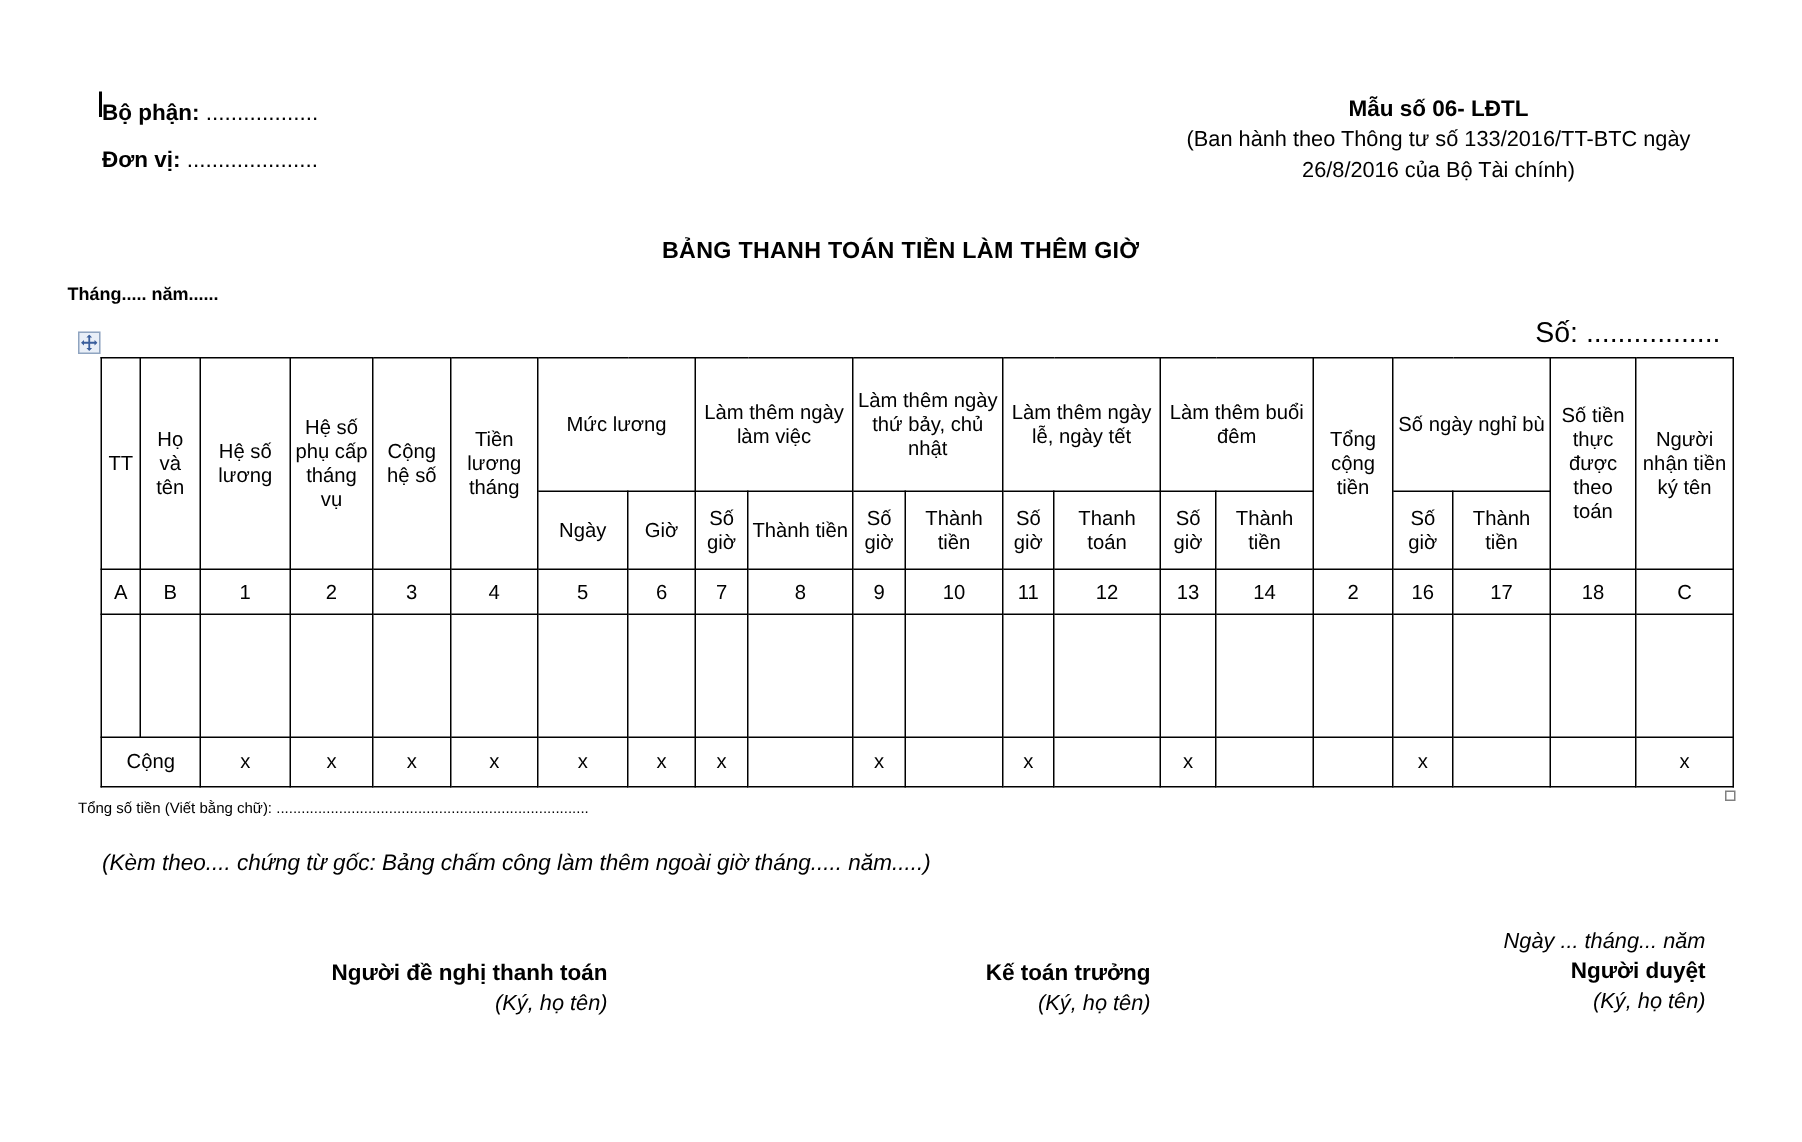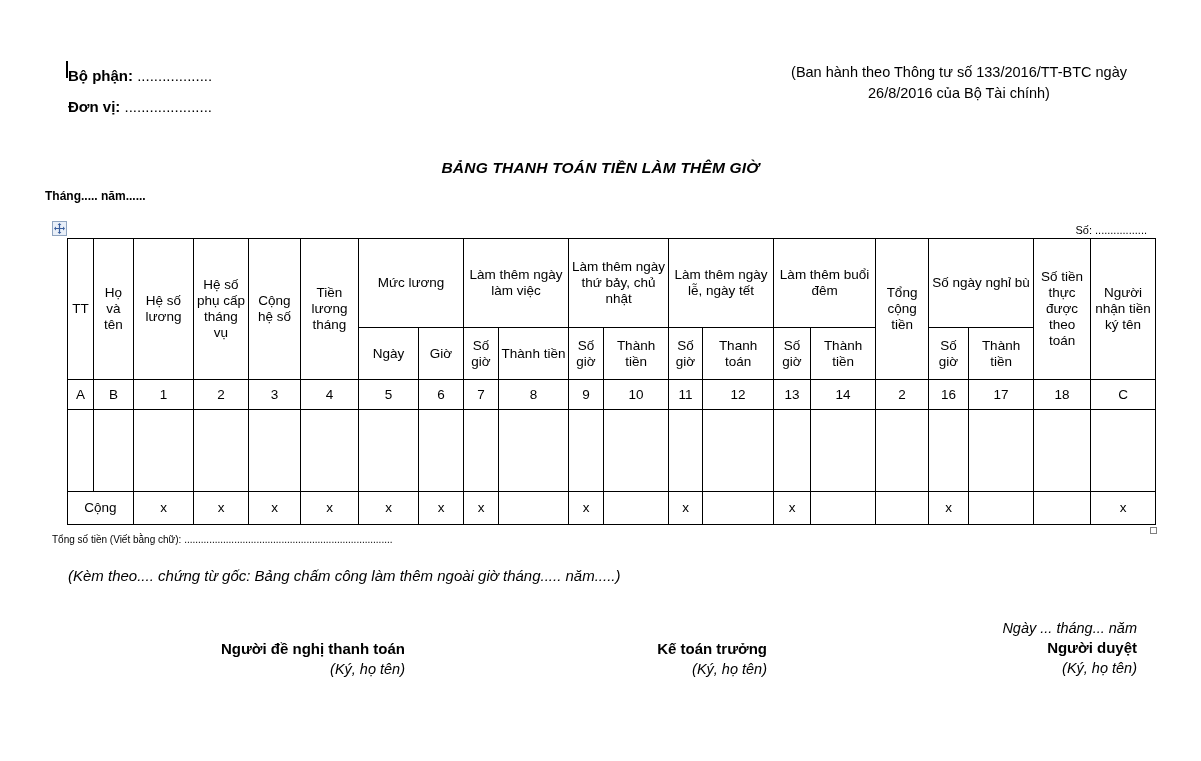--- a/index.html
+++ b/index.html
@@ -11,23 +11,23 @@
 
   
   .corner-left { left:68px; top:60px; font-size:15px; line-height:31px; }
   .corner-left b { font-weight:bold; }
   .caret { left:66px; top:61px; width:2px; height:17px; background:#000; }
 
   
   .corner-right { right:56px; top:62px; width:372px; text-align:center; font-size:14.5px; line-height:21px; }
   .corner-right .form-no { font-weight:bold; font-size:15px; }
 
-  .doc-title { left:0; top:159px; width:100%; text-align:center; font-weight:bold; font-size:15.5px; letter-spacing:.2px;font-style:italic; }
+  .doc-title { left:0; top:159px; width:100%; text-align:center; font-weight:bold; font-size:15.5px; letter-spacing:.2px; }
   .doc-subtitle { left:0; top:189px; width:100%; text-align:left; font-weight:bold; font-size:12px;margin-left:45px; }
-  .serial { right:54px; top:224px; font-size:11px;text-align:right; }
+  .serial { right:54px; top:212px; font-size:19px;text-align:right; }
 
   
   .sheet { left:67px; top:238px; }
   table { border-collapse:collapse; table-layout:fixed; width:1088px; }
   th,td { border:1px solid #000; font-weight:normal; font-size:13.5px; line-height:1.18;
           text-align:center; vertical-align:middle; padding:1px 2px; overflow:hidden; }
   tr.r-group { height:89px; }
   tr.r-sub   { height:52px; }
   tr.r-code  { height:30px; }
   tr.r-body  { height:82px; }
@@ -53,20 +53,21 @@
 <body>
 
 <div class="abs caret"></div>
 
 <div class="abs corner-left">
   <div><b>Bộ phận:</b> <span>..................</span></div>
   <div><b>Đơn vị:</b> <span>.....................</span></div>
 </div>
 
 <div class="abs corner-right">
+  <div class="form-no">Mẫu số 06- LĐTL</div>
   <div>(Ban hành theo Thông tư số 133/2016/TT-BTC ngày 26/8/2016 của Bộ Tài chính)</div>
 </div>
 
 <div class="abs doc-title">BẢNG THANH TOÁN TIỀN LÀM THÊM GIỜ</div>
 <div class="abs doc-subtitle">Tháng..... năm......</div>
 <div class="abs serial">Số: .................</div>
 
 <div class="abs move-handle">
   <svg width="11" height="11" viewBox="0 0 11 11">
     <path d="M5.5 0 L7.4 2 H6.1 V4.9 H9 V3.6 L11 5.5 L9 7.4 V6.1 H6.1 V9 H7.4 L5.5 11 L3.6 9 H4.9 V6.1 H2 V7.4 L0 5.5 L2 3.6 V4.9 H4.9 V2 H3.6 Z" fill="#3a5e9c"></path>

